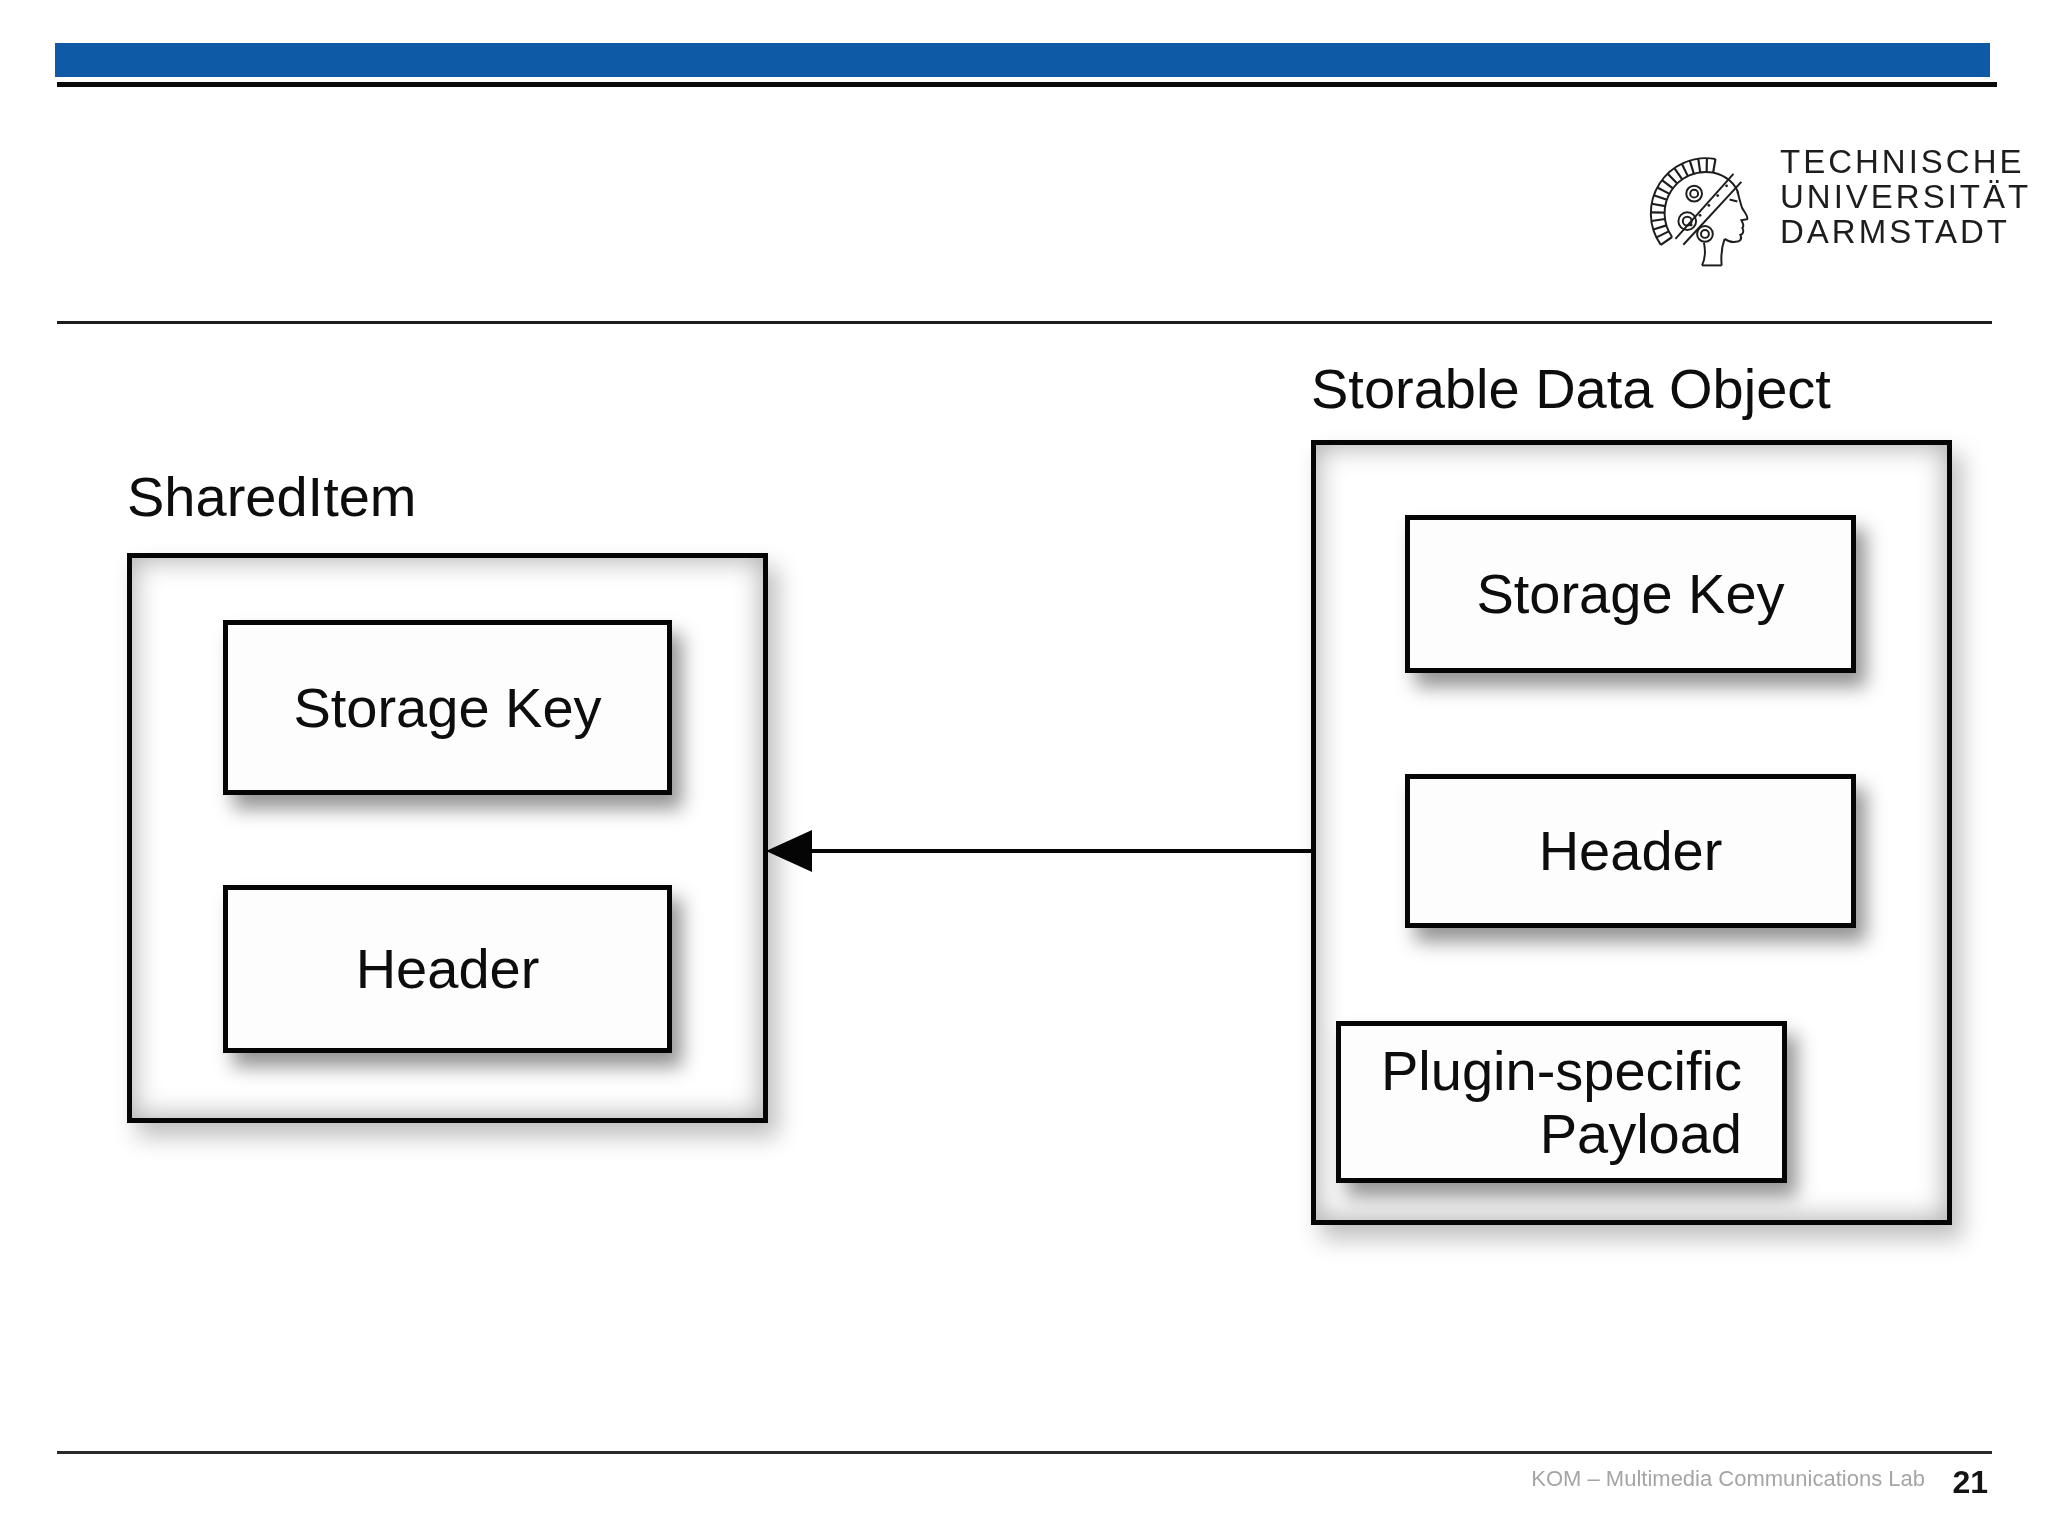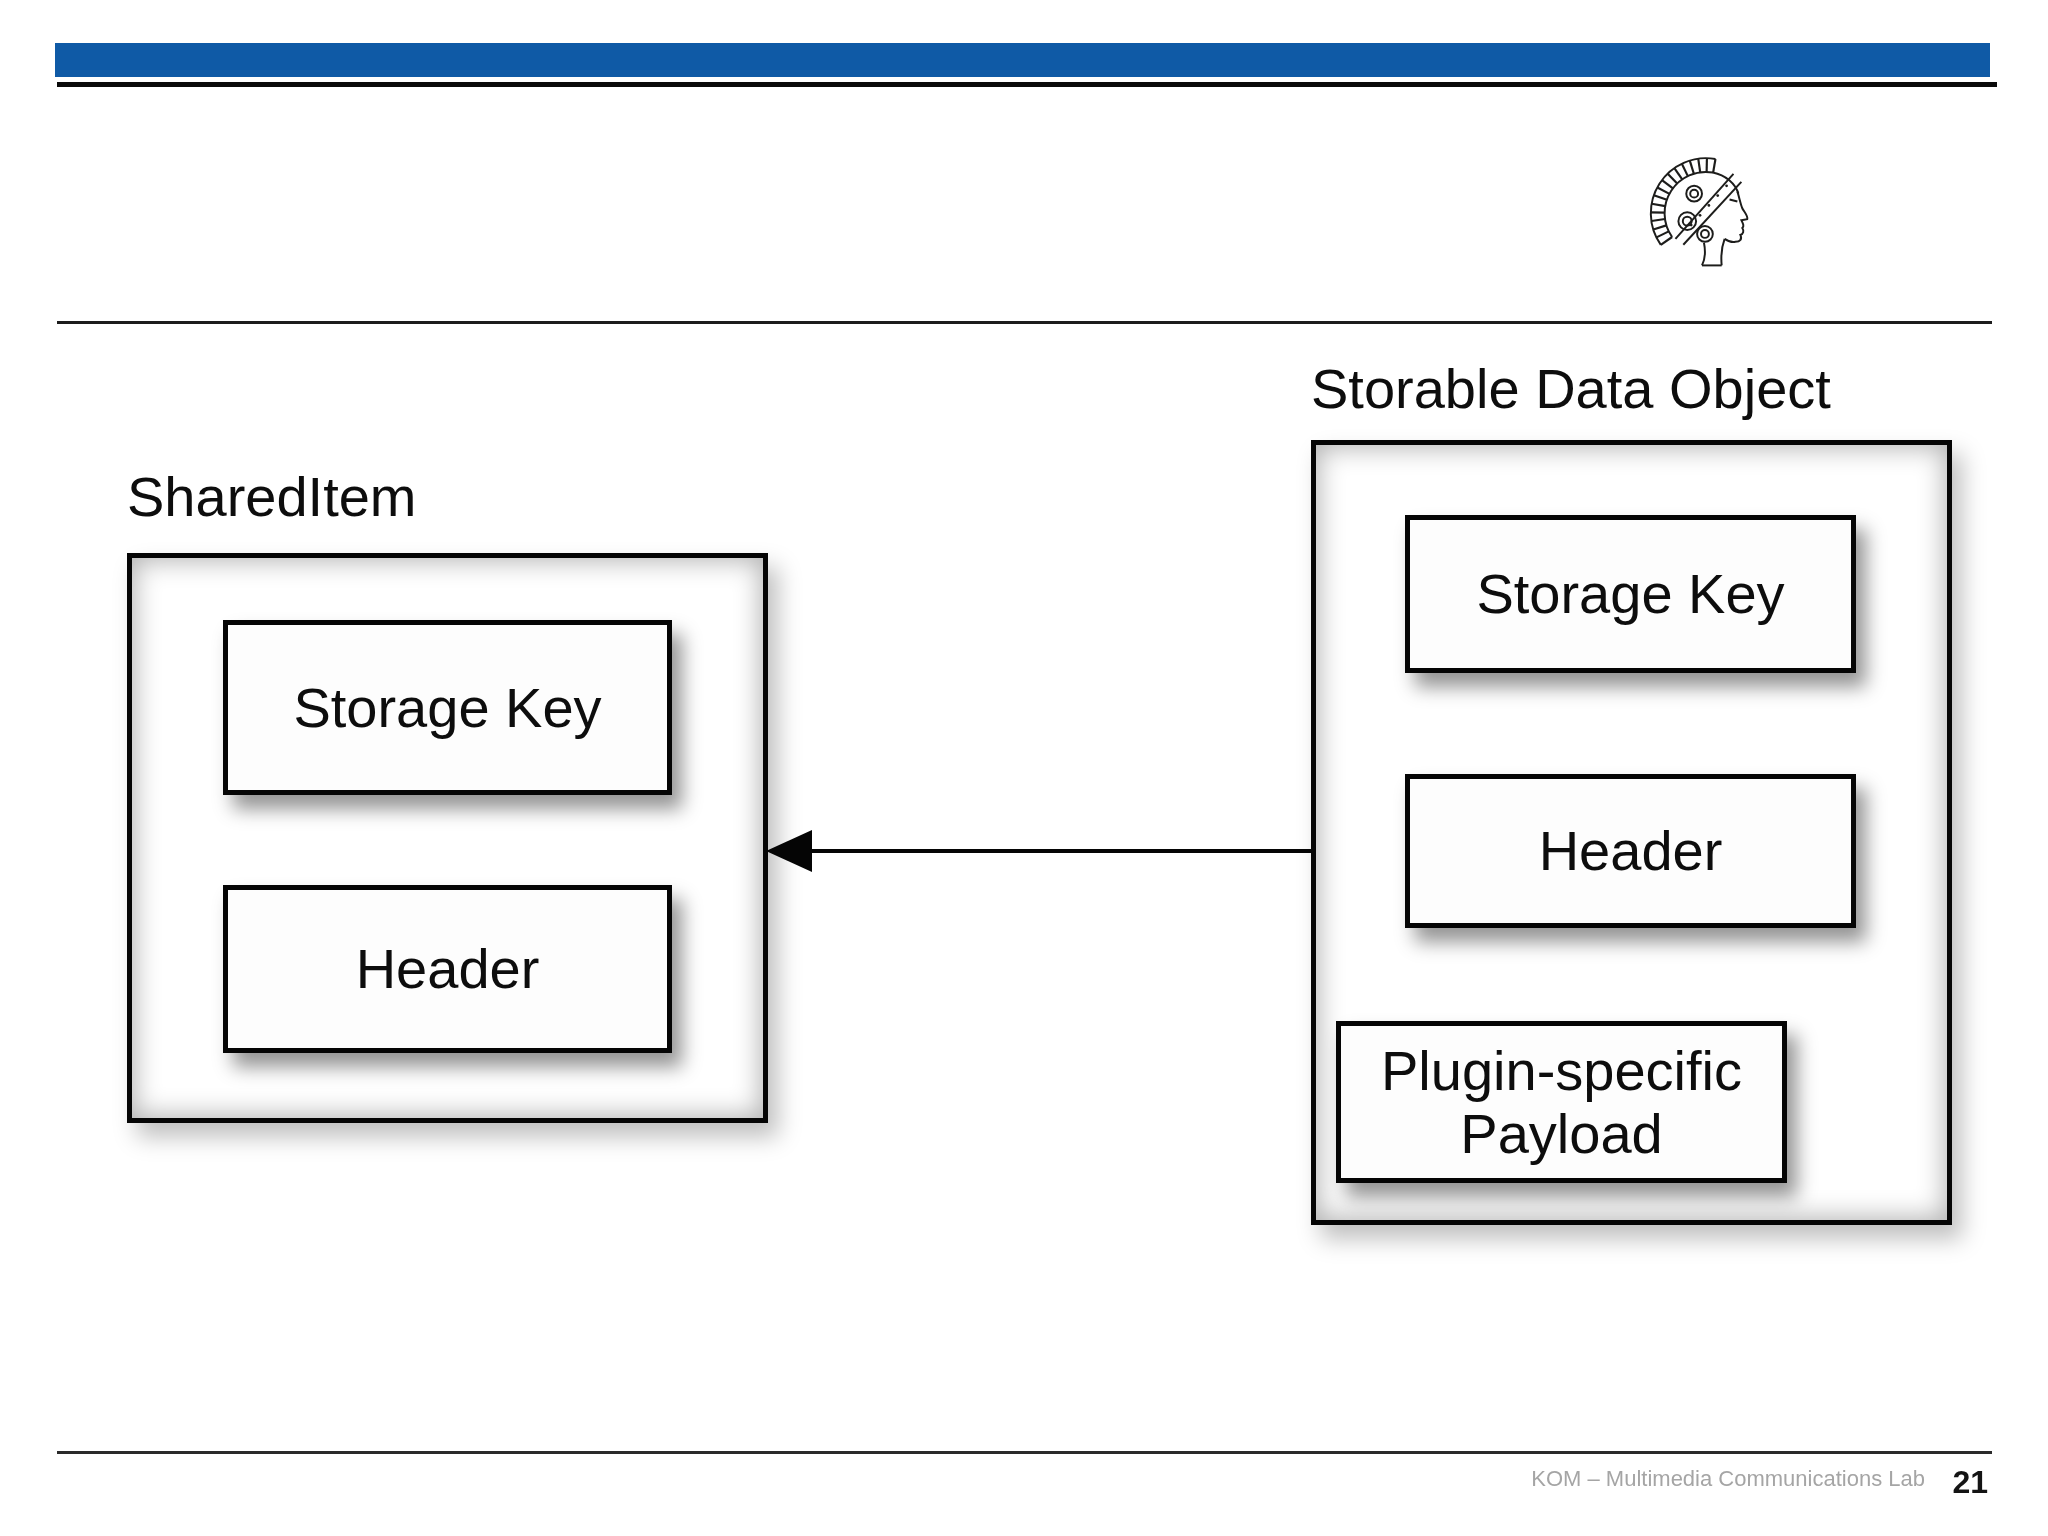--- a/index.html
+++ b/index.html
@@ -48,21 +48,21 @@
                inset 0 0 26px 3px rgba(0,0,0,0.30);
   }
   .outer-left{left:127px;top:553px;width:631px;height:560px;}
   .outer-right{left:1311px;top:440px;width:631px;height:775px;}
 
   .inner-box{
     background:#fdfdfd;
     border:5px solid #050505;
     box-shadow:10px 14px 18px rgba(0,0,0,0.42);
     display:flex;align-items:center;justify-content:center;
-    text-align:center;
+    text-align:right;
     font-size:56px;line-height:1.13;color:#0d0d0d;
     white-space:pre-line;
   }
   
   .l-box1{left:223px;top:620px;width:439px;height:165px;}
   .l-box2{left:223px;top:885px;width:439px;height:158px;}
   
   .r-box1{left:1405px;top:515px;width:441px;height:148px;}
   .r-box2{left:1405px;top:774px;width:441px;height:144px;}
   .r-box3{left:1336px;top:1021px;width:441px;height:152px;}
@@ -134,20 +134,25 @@
     <path d="M96,58 C98,64 99,70 101,75 C104,80 107,83 106,86 L100,87
              C102,91 103,93 101,95 C103,98 102,101 99,102
              C101,106 99,109 94,109 C90,110 86,108 83,106"></path>
 
     <path d="M88,66 L96,68"></path>
 
     <path d="M83,106 C80,114 79,122 80,133"></path>
     <path d="M62,110 C64,120 63,127 60,133"></path>
     <path d="M60,133 L80,133"></path>
   </svg>
+  <div class="logo-wordmark">
+    <div>TECHNISCHE</div>
+    <div>UNIVERSITÄT</div>
+    <div>DARMSTADT</div>
+  </div>
 </div>
 
 <div class="abs sep-line"></div>
 
 <div class="abs dia-title title-left">SharedItem</div>
 <div class="abs dia-title title-right">Storable Data Object</div>
 
 <div class="abs outer-box outer-left"></div>
 <div class="abs inner-box l-box1">Storage Key</div>
 <div class="abs inner-box l-box2">Header</div>

